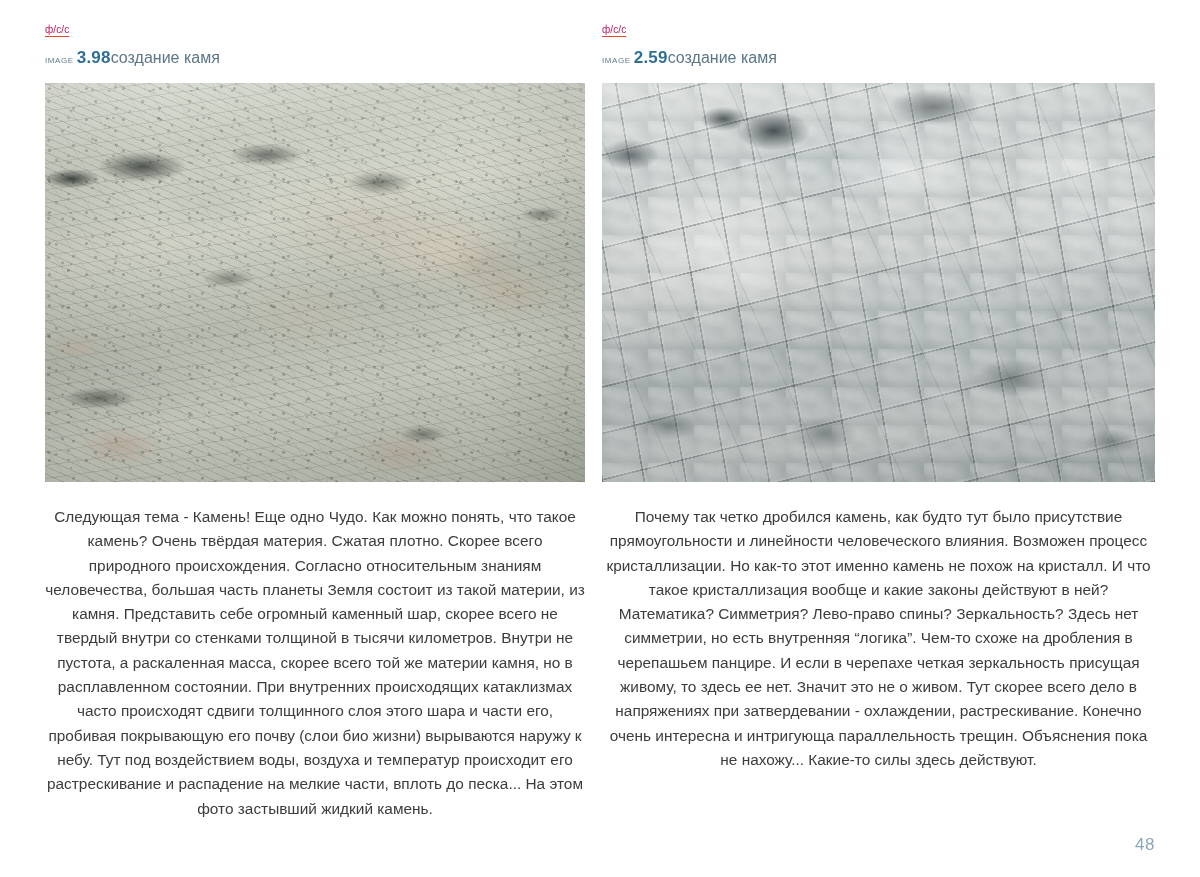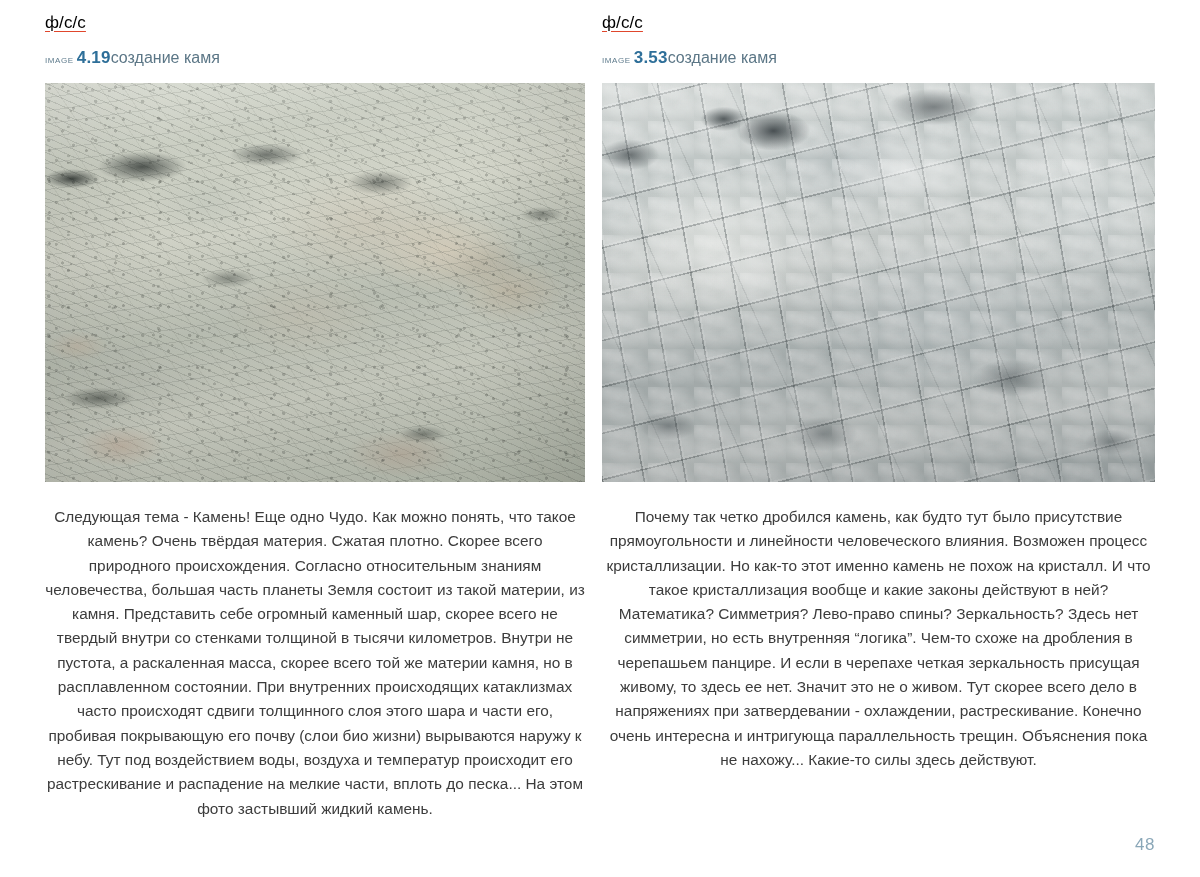--- a/index.html
+++ b/index.html
@@ -22,24 +22,24 @@
     top: 0;
     width: 545px;
     height: 877px;
   }
   .column.left  { left: 45px;  }
   .column.right { left: 602px; width: 553px; }
 
   
   .source-link {
     position: absolute;
-    top: 13px;
+    top: 24px;
     left: 0;
-    font-size: 17px;
-    color: #000000;
+    font-size: 10px;
+    color: #be185d;
     text-decoration: underline;
     text-decoration-color: #e0462c;
     text-underline-offset: 3px;
     letter-spacing: 0.1px;
     cursor: pointer;
     display: inline-block;
   }
 
   
   .caption {
@@ -248,42 +248,42 @@
 </head>
 <body>
 
 <div class="page">
 
   <div class="column left">
 
     <a class="source-link">ф/с/с</a>
 
     <div class="caption">
-      <span class="cap-word">Image</span><span class="cap-num">4.19</span><span class="cap-text">создание камя</span>
+      <span class="cap-word">Image</span><span class="cap-num">3.98</span><span class="cap-text">создание камя</span>
     </div>
 
     <div class="photo rock-folded">
       <div class="layer base"></div>
       <div class="layer swirl"></div>
       <div class="layer strata"></div>
       <div class="layer warmpatch"></div>
       <div class="layer grain"></div>
       <div class="layer darkzones"></div>
       <div class="layer shade"></div>
     </div>
 
     <div class="body-text">Следующая тема - Камень! Еще одно Чудо. Как можно понять, что такое камень? Очень твёрдая материя. Сжатая плотно. Скорее всего природного происхождения. Согласно относительным знаниям человечества, большая часть планеты Земля состоит из такой материи, из камня. Представить себе огромный каменный шар, скорее всего не твердый внутри со стенками толщиной в тысячи километров. Внутри не пустота, а раскаленная масса, скорее всего той же материи камня, но в расплавленном состоянии. При внутренних происходящих катаклизмах часто происходят сдвиги толщинного слоя этого шара и части его, пробивая покрывающую его почву (слои био жизни) вырываются наружу к небу. Тут под воздействием воды, воздуха и температур происходит его растрескивание и распадение на мелкие части, вплоть до песка... На этом фото застывший жидкий камень.</div>
   </div>
 
   <div class="column right">
 
     <a class="source-link">ф/с/с</a>
 
     <div class="caption">
-      <span class="cap-word">Image</span><span class="cap-num">3.53</span><span class="cap-text">создание камя</span>
+      <span class="cap-word">Image</span><span class="cap-num">2.59</span><span class="cap-text">создание камя</span>
     </div>
 
     <div class="photo rock-blocky">
       <div class="layer base"></div>
       <div class="layer bigform"></div>
       <div class="layer joints-a"></div>
       <div class="layer joints-b"></div>
       <div class="layer joints-c"></div>
       <div class="layer pillow"></div>
       <div class="layer sunglint"></div>

